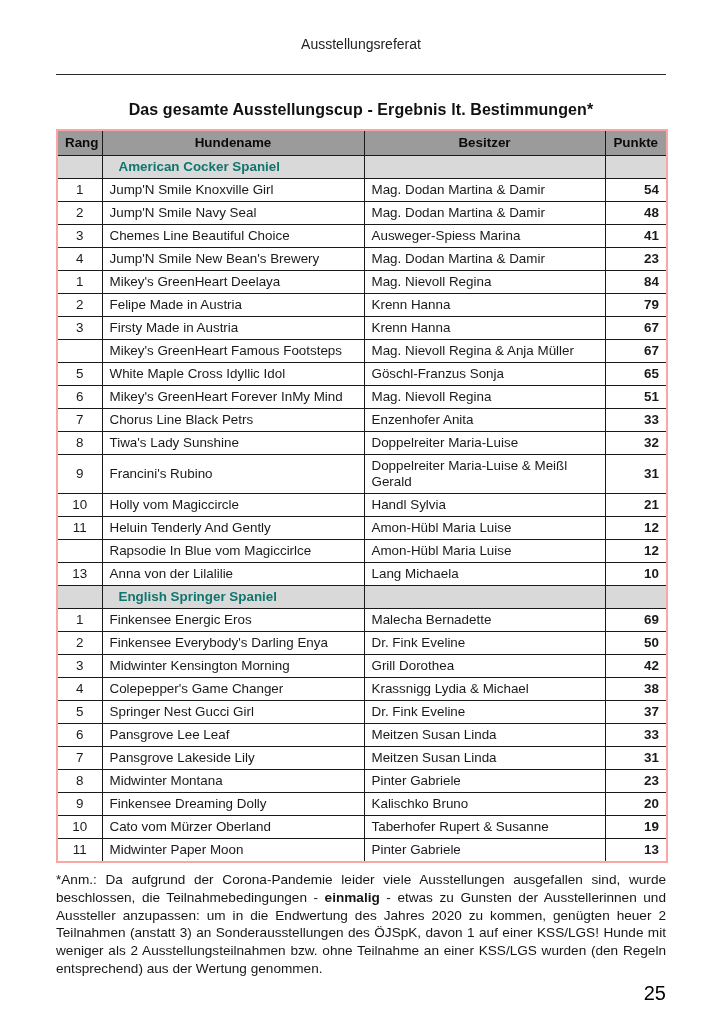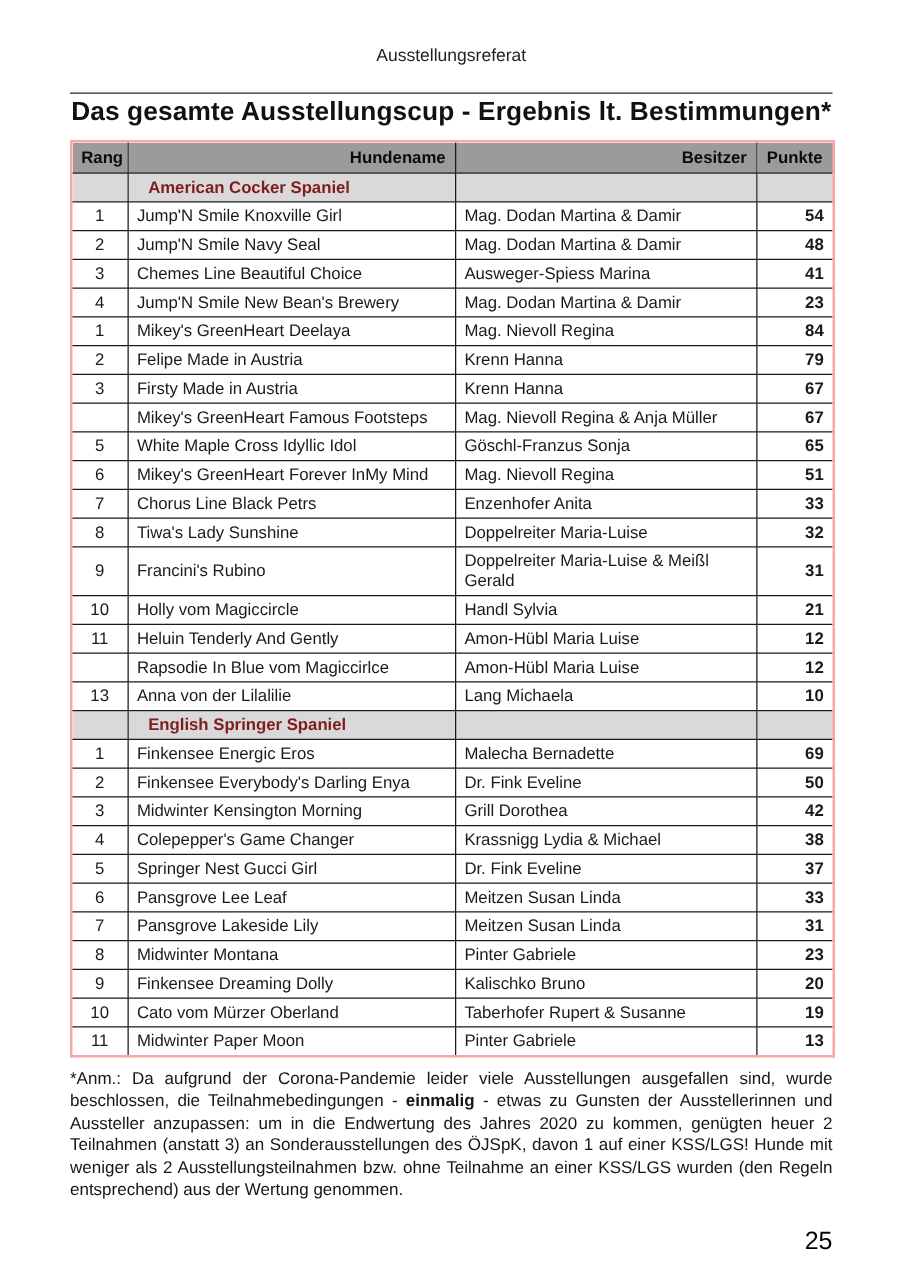--- a/index.html
+++ b/index.html
@@ -19,23 +19,23 @@
   .running-header {
     text-align: center;
     font-size: 14px;
     line-height: 16px;
     padding-bottom: 22px;
     border-bottom: 1.5px solid #2a2a2a;
     color: #222;
   }
   .title {
     text-align: center;
-    font-size: 21px;
+    font-size: 16px;
     font-weight: bold;
-    margin-top: 3px;
+    margin-top: 26px;
     margin-bottom: 10px;
     color: #111;
     letter-spacing: 0.1px;
   }
   table.results {
     width: 100%;
     border-collapse: collapse;
     border: 2px solid #fca5a5;
     table-layout: fixed;
   }
@@ -47,29 +47,29 @@
     border: 1px solid #1a1a1a;
     font-size: 13.4px;
     line-height: 16px;
     padding: 3px 7px;
     vertical-align: middle;
     overflow: hidden;
   }
   table.results th {
     background: var(--header-bg, #9b9b9b);
     font-weight: bold;
-    text-align: right;
+    text-align: center;
     color: #0c0c0c;
     padding-top: 4px; padding-bottom: 4px;
   }
   table.results th.center { text-align: center; }
   tr.section-row td {
     background: var(--section-bg, #d9d9d9);
     font-weight: bold;
-    color: #7f1d1d;
+    color: #0f766e;
     padding-left: 16px;
   }
   td.rang   { text-align: center; }
   td.points { text-align: right; font-weight: bold; }
   .footnote {
     margin-top: 8px;
     font-size: 13.6px;
     line-height: 17.8px;
     text-align: justify;
     color: #161616;

